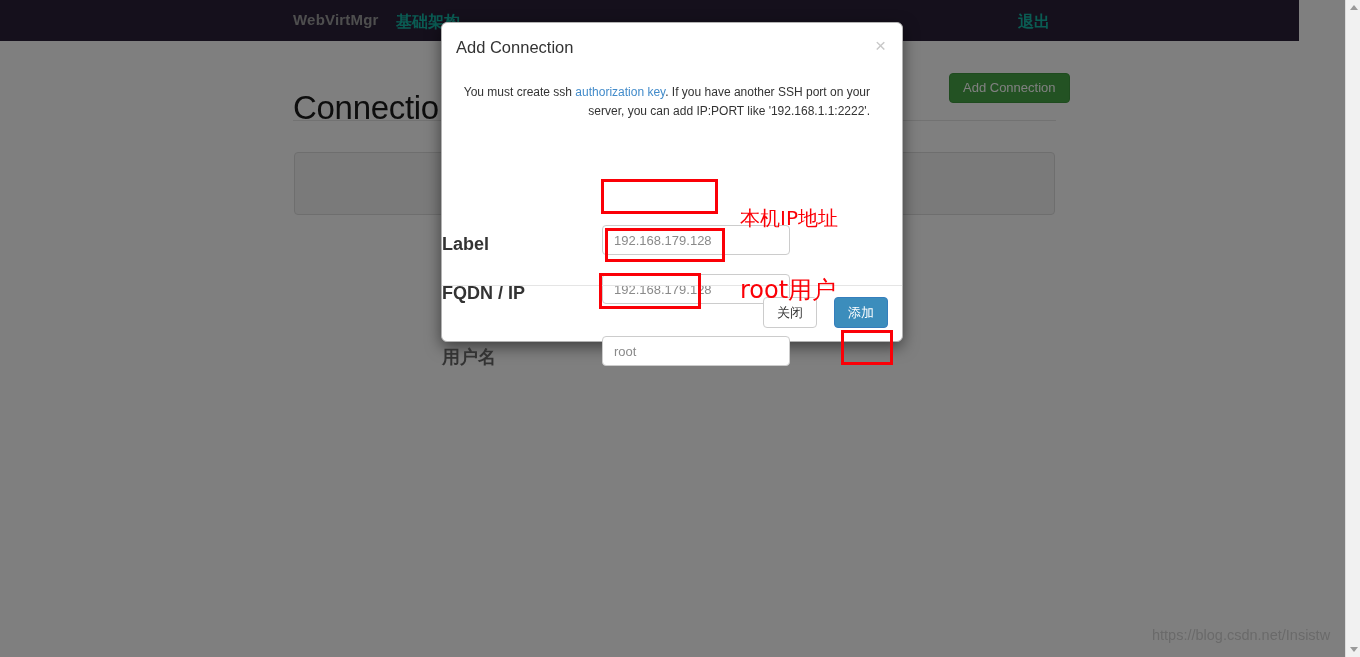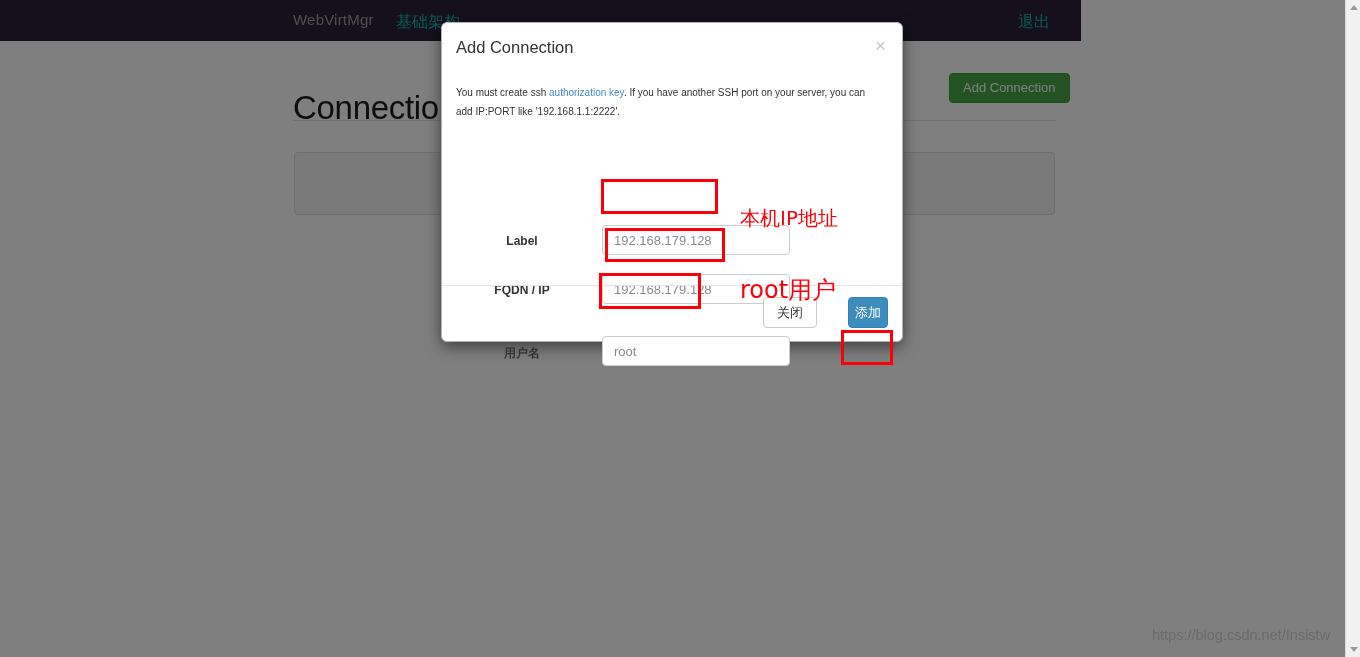--- a/index.html
+++ b/index.html
@@ -25,23 +25,24 @@
     position: absolute;
     left: 0; top: 0;
     width: 1345px;
     height: 657px;
     background: #ffffff;
     overflow: hidden;
   }
   .navbar {
     position: absolute;
     left: 0; top: 0;
-    width: 1081px;
+    width: 1299px;
     height: 41px;
     background: #2a2139;
+    font-weight: bold;
   }
   .nav-brand {
     position: absolute;
     left: 293px; top: 11px;
     font-size: 15px;
     color: #9d9d9d;
     letter-spacing: .2px;
   }
   .nav-link {
     position: absolute;
@@ -198,49 +199,49 @@
     border-radius: 4px 4px 0 0;
   }
 
   .modal-body {
     position: relative;
     padding: 0;
     height: 216px;
   }
   .helptext {
     position: absolute;
-    left: 14px; top: 14px;
+    left: 4px; top: 14px;
     width: 424px;
-    font-size: 10px;
+    font-size: 12px;
     line-height: 19px;
     color: #333333;
+    text-align: right;
   }
   .helptext a {
     color: #428bca;
     text-decoration: none;
   }
 
   .form-row {
     position: absolute;
     left: 0;
     width: 462px;
     height: 34px;
   }
   .form-row.r1 { top: 156px; }
   .form-row.r2 { top: 205px; }
   .form-row.r3 { top: 267px; }
   .form-label {
     position: absolute;
     left: 0; top: 9px;
     width: 144px;
-    text-align: center;
-    font-size: 12px;
+    text-align: left;
+    font-size: 18px;
     font-weight: bold;
     color: #333333;
-    padding-left: 8px;
   }
   .form-input {
     position: absolute;
     left: 160px; top: 0;
     width: 188px;
     height: 30px;
     border: 1px solid #cccccc;
     border-radius: 4px;
     background: #ffffff;
     font-size: 13px;
@@ -266,21 +267,21 @@
     border: 1px solid #cccccc;
     border-radius: 4px;
     line-height: 17px;
     cursor: pointer;
     font-family: "Liberation Sans", sans-serif;
     margin-left: 44px;
   }
   .btn-submit {
     position: absolute;
     right: 14px; top: 11px;
-    padding: 6px 6px;
+    padding: 6px 13px;
     font-size: 13px;
     color: #ffffff;
     background: #3c8dbc;
     border: 1px solid #357ebd;
     border-radius: 4px;
     line-height: 17px;
     cursor: pointer;
     font-family: "Liberation Sans", sans-serif;
   }
 

